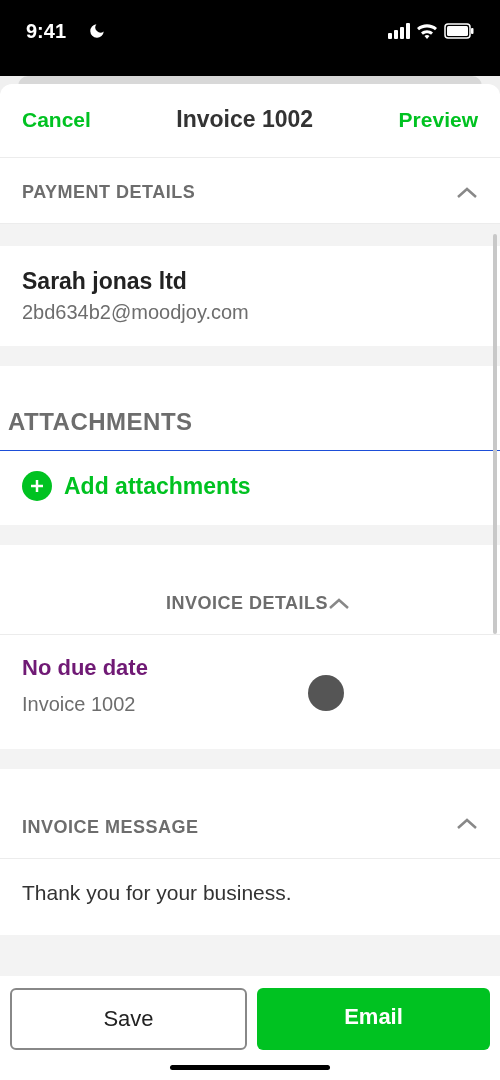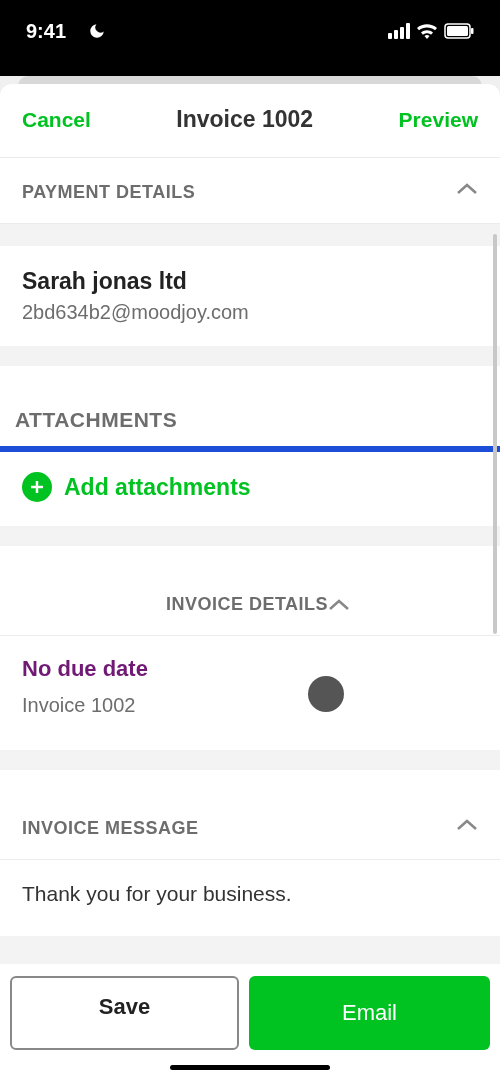--- a/index.html
+++ b/index.html
@@ -87,20 +87,21 @@
     }
     .scroll-area {
       flex: 1;
       overflow: hidden;
       background: #f3f3f3;
     }
     .section-header {
       background: #fff;
       padding: 24px 22px 20px 22px;
       display: flex;
+      align-items: center;
       justify-content: space-between;
       border-bottom: 1px solid #ececec;
     }
     .section-header-title {
       color: #6d6d6d;
       font-size: 18px;
       font-weight: 700;
       letter-spacing: 0.5px;
     }
     .chevron-up {
@@ -123,26 +124,26 @@
       color: #6d6d6d;
     }
     .section-gap {
       height: 20px;
       background: #f3f3f3;
     }
     .attachments-section {
       background: #fff;
     }
     .attachments-header {
-      padding: 42px 22px 14px 15px;
+      padding: 42px 22px 14px 8px;
       color: #6d6d6d;
-      font-size: 21px;
+      font-size: 24px;
       font-weight: 700;
       letter-spacing: 0.5px;
-      border-bottom: 6px solid #1d4ed8;
+      border-bottom: 1px solid #1d4ed8;
     }
     .add-attachments-row {
       display: flex;
       align-items: center;
       padding: 20px 22px 24px 22px;
       gap: 12px;
     }
     .plus-circle {
       width: 30px;
       height: 30px;
@@ -219,31 +220,31 @@
       display: flex;
       gap: 10px;
     }
     .btn-save {
       flex: 1;
       border: 2px solid #888;
       background: #fff;
       border-radius: 6px;
       padding: 16px;
       font-size: 22px;
-      font-weight: 700;
+      font-weight: 400;
       color: #222;
       text-align: center;
     }
     .btn-email {
       flex: 1;
       background: #00c221;
       border-radius: 6px;
-      padding: 24px;
+      padding: 16px;
       font-size: 22px;
-      font-weight: 400;
+      font-weight: 700;
       color: #fff;
       text-align: center;
     }
     .home-indicator {
       position: absolute;
       bottom: 10px;
       left: 50%;
       transform: translateX(-50%);
       width: 160px;
       height: 5px;

